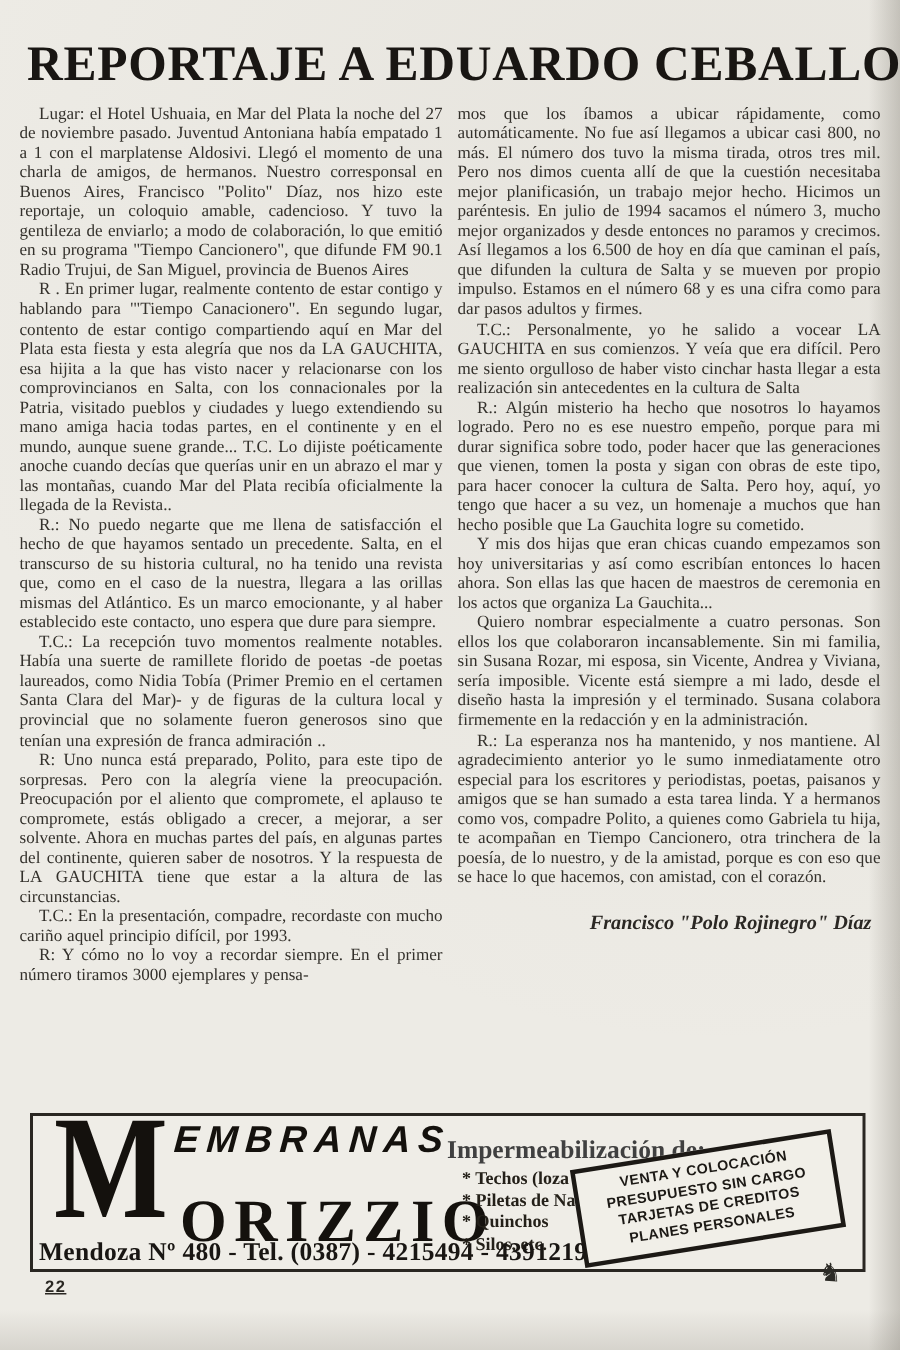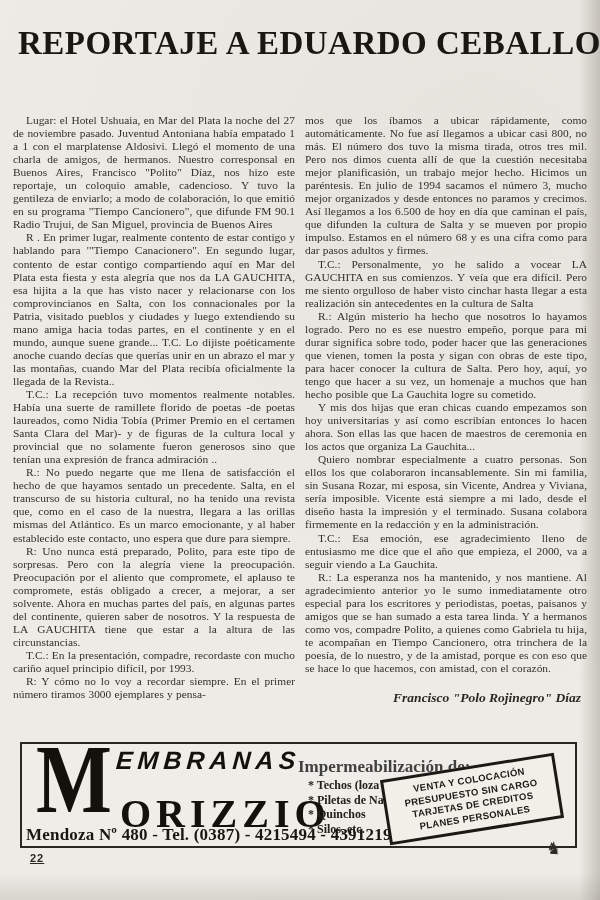--- a/index.html
+++ b/index.html
@@ -27,21 +27,20 @@
   .cols{
     display:flex;
     gap:10px;
     padding:0 13px;
   }
   .col{
     width:282px;
     font-size:11.4px;
     line-height:13.05px;
     text-align:justify;
-    margin-top:44px;
   }
   .para{margin:0;text-align:justify;word-spacing:0.4px;}
   .para.indent{text-indent:13px;}
   .signature{
     margin-top:16px;
     padding-right:6px;
     text-align:right;
     font-style:italic;
     font-weight:bold;
     font-size:13.5px;
@@ -111,34 +110,33 @@
 <body>
 
 <div class="page">
 
   <h1 class="title">REPORTAJE A EDUARDO CEBALLOS</h1>
 
   <div class="cols">
     <div class="col">
         <p class="para indent">Lugar: el Hotel Ushuaia, en Mar del Plata la noche del 27 de noviembre pasado. Juventud Antoniana había empatado 1 a 1 con el marplatense Aldosivi. Llegó el momento de una charla de amigos, de hermanos. Nuestro corresponsal en Buenos Aires, Francisco "Polito" Díaz, nos hizo este reportaje, un coloquio amable, cadencioso. Y tuvo la gentileza de enviarlo; a modo de colaboración, lo que emitió en su programa "Tiempo Cancionero", que difunde FM 90.1 Radio Trujui, de San Miguel, provincia de Buenos Aires</p>
         <p class="para indent">R . En primer lugar, realmente contento de estar contigo y hablando para '"Tiempo Canacionero". En segundo lugar, contento de estar contigo compartiendo aquí en Mar del Plata esta fiesta y esta alegría que nos da LA GAUCHITA, esa hijita a la que has visto nacer y relacionarse con los comprovincianos en Salta, con los connacionales por la Patria, visitado pueblos y ciudades y luego extendiendo su mano amiga hacia todas partes, en el continente y en el mundo, aunque suene grande... T.C. Lo dijiste poéticamente anoche cuando decías que querías unir en un abrazo el mar y las montañas, cuando Mar del Plata recibía oficialmente la llegada de la Revista..</p>
+        <p class="para indent">R.: No puedo negarte que me llena de satisfacción el hecho de que hayamos sentado un precedente. Salta, en el transcurso de su historia cultural, no ha tenido una revista que, como en el caso de la nuestra, llegara a las orillas mismas del Atlántico. Es un marco emocionante, y al haber establecido este contacto, uno espera que dure para siempre.</p>
         <p class="para indent">T.C.: La recepción tuvo momentos realmente notables. Había una suerte de ramillete florido de poetas -de poetas laureados, como Nidia Tobía (Primer Premio en el certamen Santa Clara del Mar)- y de figuras de la cultura local y provincial que no solamente fueron generosos sino que tenían una expresión de franca admiración ..</p>
-        <p class="para indent">R.: No puedo negarte que me llena de satisfacción el hecho de que hayamos sentado un precedente. Salta, en el transcurso de su historia cultural, no ha tenido una revista que, como en el caso de la nuestra, llegara a las orillas mismas del Atlántico. Es un marco emocionante, y al haber establecido este contacto, uno espera que dure para siempre.</p>
         <p class="para indent">R: Uno nunca está preparado, Polito, para este tipo de sorpresas. Pero con la alegría viene la preocupación. Preocupación por el aliento que compromete, el aplauso te compromete, estás obligado a crecer, a mejorar, a ser solvente. Ahora en muchas partes del país, en algunas partes del continente, quieren saber de nosotros. Y la respuesta de LA GAUCHITA tiene que estar a la altura de las circunstancias.</p>
         <p class="para indent">T.C.:  En la presentación, compadre, recordaste con mucho cariño aquel principio difícil, por 1993.</p>
         <p class="para indent">R: Y cómo no lo voy a recordar siempre. En el primer número tiramos 3000 ejemplares y pensa-</p>
       </div>
     <div class="col">
       <div>
           <p class="para">mos que los íbamos a ubicar rápidamente, como automáticamente. No fue así llegamos a ubicar casi 800, no más. El número dos tuvo la misma tirada, otros tres mil. Pero nos dimos cuenta allí de que la cuestión necesitaba mejor planificasión, un trabajo mejor hecho. Hicimos un paréntesis. En julio de 1994 sacamos el número 3, mucho mejor organizados y desde entonces no paramos y crecimos. Así llegamos a los 6.500 de hoy en día que caminan el país, que difunden la cultura de Salta y se mueven por propio impulso. Estamos en el número 68 y es una cifra como para dar pasos adultos y firmes.</p>
           <p class="para indent">T.C.: Personalmente, yo he salido a vocear LA GAUCHITA en sus comienzos. Y veía que era difícil. Pero me siento orgulloso de haber visto cinchar hasta llegar a esta realización sin antecedentes en la cultura de Salta</p>
           <p class="para indent">R.: Algún misterio ha hecho que nosotros lo hayamos logrado. Pero no es ese nuestro empeño, porque para mi durar significa sobre todo, poder hacer que las generaciones que vienen, tomen la posta y sigan con obras de este tipo, para hacer conocer la cultura de Salta. Pero hoy, aquí, yo tengo que hacer a su vez, un homenaje a muchos que han hecho posible que La Gauchita logre su cometido.</p>
           <p class="para indent">Y mis dos hijas que eran chicas cuando empezamos son hoy universitarias y así como escribían entonces lo hacen ahora. Son ellas las que hacen de maestros de ceremonia en los actos que organiza La Gauchita...</p>
           <p class="para indent">Quiero nombrar especialmente a cuatro personas. Son ellos los que colaboraron incansablemente. Sin mi familia, sin Susana Rozar, mi esposa, sin Vicente, Andrea y Viviana, sería imposible. Vicente está siempre a mi lado, desde el diseño hasta la impresión y el terminado. Susana colabora firmemente en la redacción y en la administración.</p>
-          <p class="para indent">T.C.: Esa emoción, ese agradecimiento lleno de entusiasmo me dice que el año que empieza, el 2000, va a seguir viendo a La Gauchita.</p>
           <p class="para indent">R.: La esperanza nos ha mantenido, y nos mantiene. Al agradecimiento anterior yo le sumo inmediatamente otro especial para los escritores y periodistas, poetas, paisanos y amigos que se han sumado a esta tarea linda. Y a hermanos como vos, compadre Polito, a quienes como Gabriela tu hija, te acompañan en Tiempo Cancionero, otra trinchera de la poesía, de lo nuestro, y de la amistad, porque es con eso que se hace lo que hacemos, con amistad, con el corazón.</p>
         </div>
       <div class="signature">Francisco "Polo Rojinegro" Díaz</div>
     </div>
   </div>
 
   <div class="ad">
     <div class="ad-brand">
       <span class="ad-m">M</span>
       <span class="brand-top">EMBRANAS</span>

